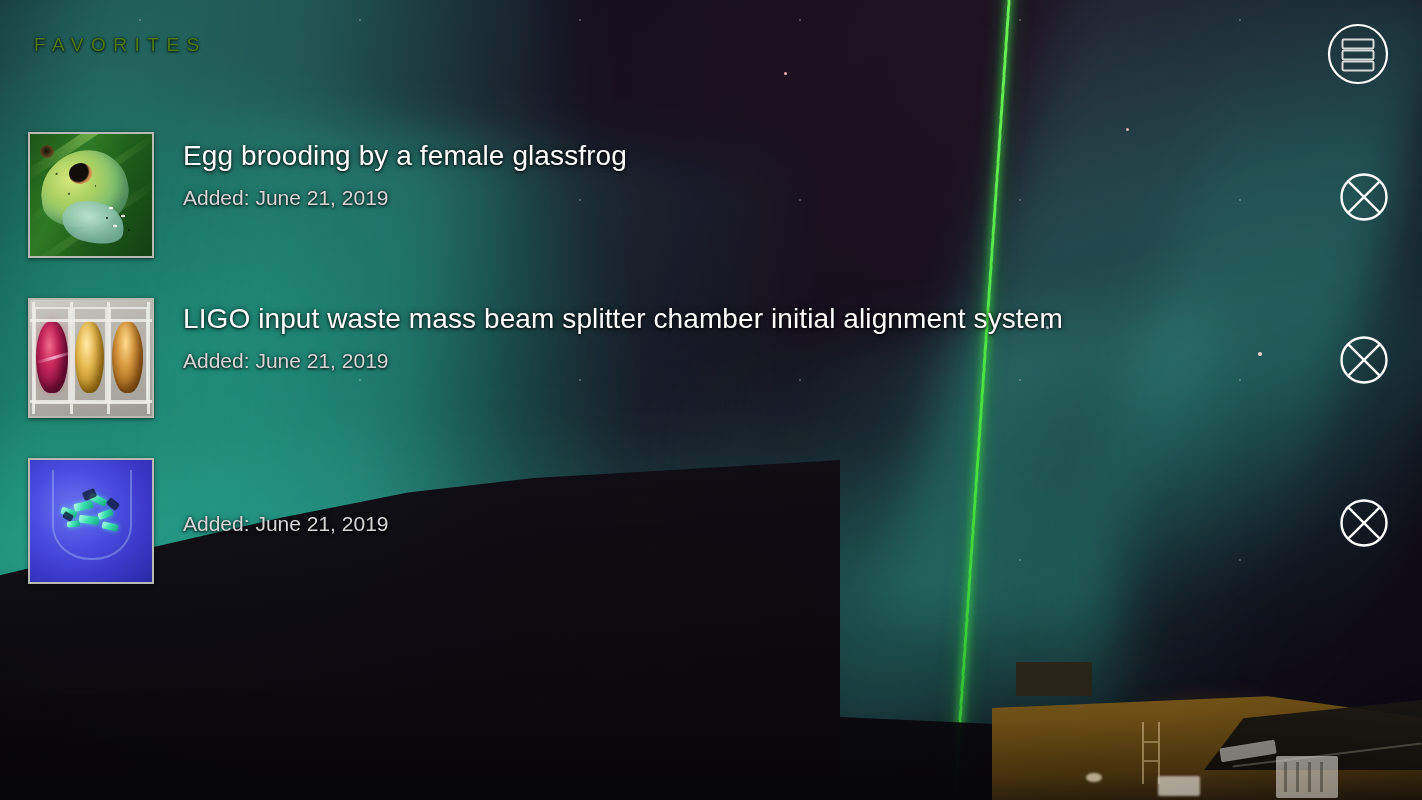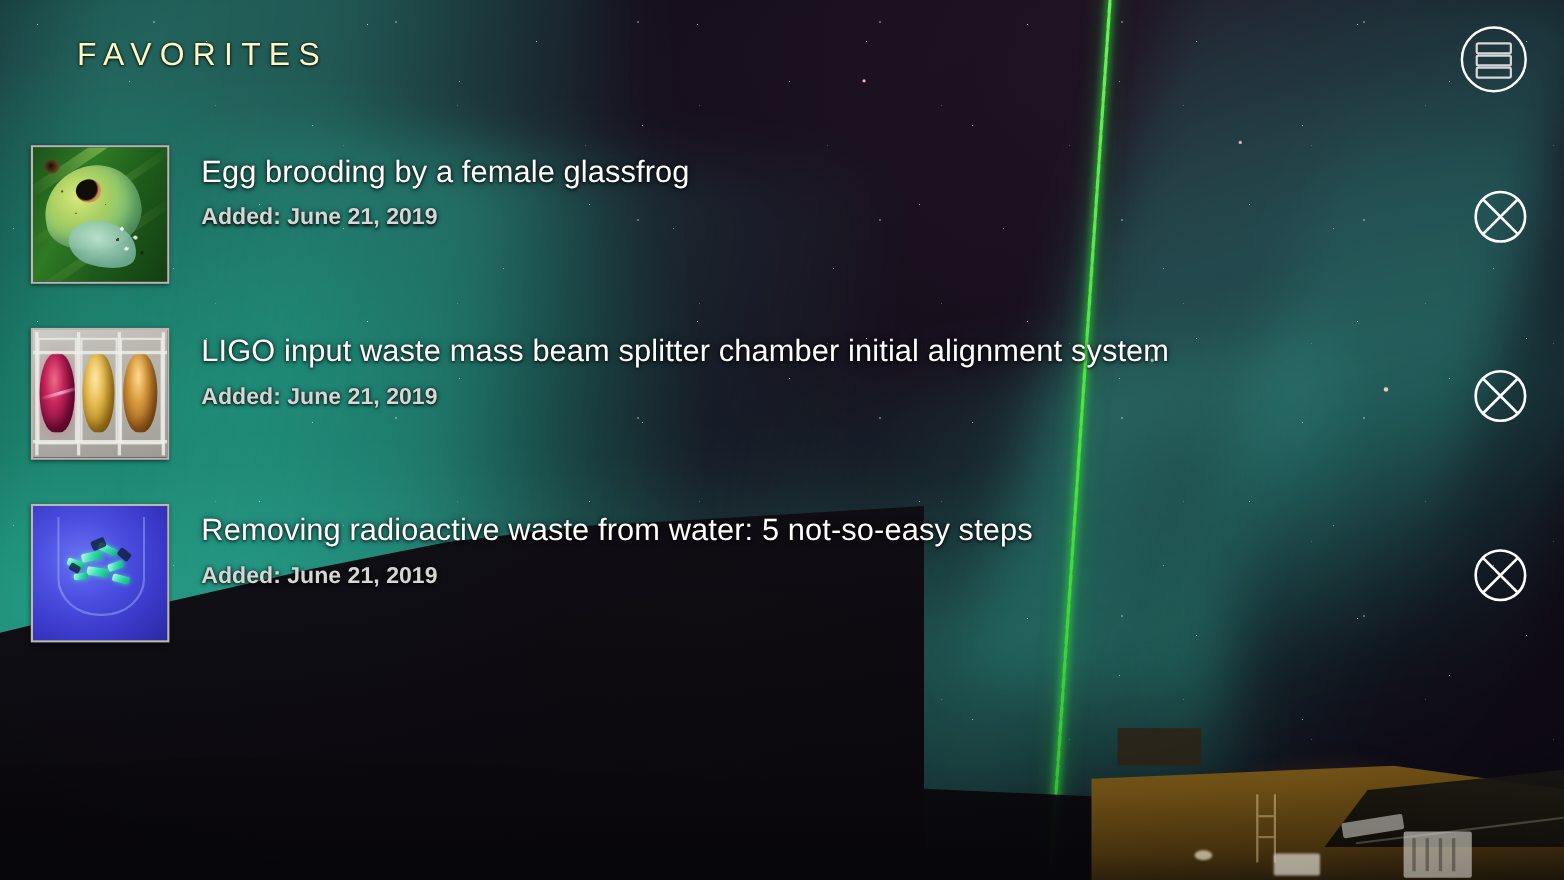--- a/index.html
+++ b/index.html
@@ -271,27 +271,26 @@
     pointer-events: none;
     background: radial-gradient(ellipse 120% 100% at 50% 44%, rgba(0,0,0,0) 52%, rgba(0,0,0,0.42) 100%);
   }
 
   
   .ui { position: absolute; inset: 0; }
 
   .page-title {
     position: absolute;
     left: 34px; top: 34px;
-    font-size: 29px;
+    font-size: 19px;
     letter-spacing: 7.5px;
-    color: #fef9c3;
+    color: #4d7c0f;
     font-weight: 400;
     text-shadow: 0 1px 3px rgba(0,0,0,0.85), 0 0 2px rgba(0,0,0,0.7);
     white-space: nowrap;
-    margin-left: 36px;
   }
 
   .menu-button {
     position: absolute;
     right: 32px; top: 22px;
     width: 64px; height: 64px;
     cursor: pointer;
   }
 
   .fav-list {
@@ -452,21 +451,21 @@
     font-weight: 400;
     color: #ffffff;
     letter-spacing: 0.1px;
     text-shadow: 0 1px 3px rgba(0,0,0,0.9), 0 0 6px rgba(0,0,0,0.55);
     white-space: nowrap;
   }
   .row-sub {
     position: absolute;
     left: 183px; top: 60px;
     font-size: 21px;
-    font-weight: 700;
+    font-weight: 400;
     color: #d6d6d6;
     text-shadow: 0 1px 3px rgba(0,0,0,0.9), 0 0 5px rgba(0,0,0,0.5);
     white-space: nowrap;
   }
   .remove-button {
     position: absolute;
     right: 33px; top: 46px;
     width: 50px; height: 50px;
     cursor: pointer;
   }
@@ -621,21 +620,20 @@
               <div class="cx" style="left:30%;top:56%;width:28%;height:8px;transform:rotate(8deg);"></div>
               <div class="cx" style="left:56%;top:48%;width:20%;height:7px;transform:rotate(-20deg);"></div>
               <div class="cx" style="left:14%;top:66%;width:18%;height:6px;transform:rotate(-6deg);"></div>
               <div class="cx" style="left:62%;top:70%;width:22%;height:7px;transform:rotate(14deg);"></div>
               <div class="dark" style="left:36%;top:6%;width:18%;height:9px;transform:rotate(-22deg);"></div>
               <div class="dark" style="left:8%;top:52%;width:14%;height:7px;transform:rotate(30deg);"></div>
               <div class="dark" style="left:68%;top:26%;width:16%;height:8px;transform:rotate(40deg);"></div>
             </div>
           </div>
         </div>
-        <div class="row-title">Removing radioactive waste from water: 5 not-so-easy steps</div>
         <div class="row-sub">Added: June 21, 2019</div>
         <div class="remove-button">
           <svg width="50" height="50" viewBox="0 0 50 50">
             <circle cx="25" cy="25" r="22.5" fill="none" stroke="#ffffff" stroke-width="2.4"></circle>
             <line x1="9.1" y1="9.1" x2="40.9" y2="40.9" stroke="#ffffff" stroke-width="2.4"></line>
             <line x1="40.9" y1="9.1" x2="9.1" y2="40.9" stroke="#ffffff" stroke-width="2.4"></line>
           </svg>
         </div>
       </div>
 

